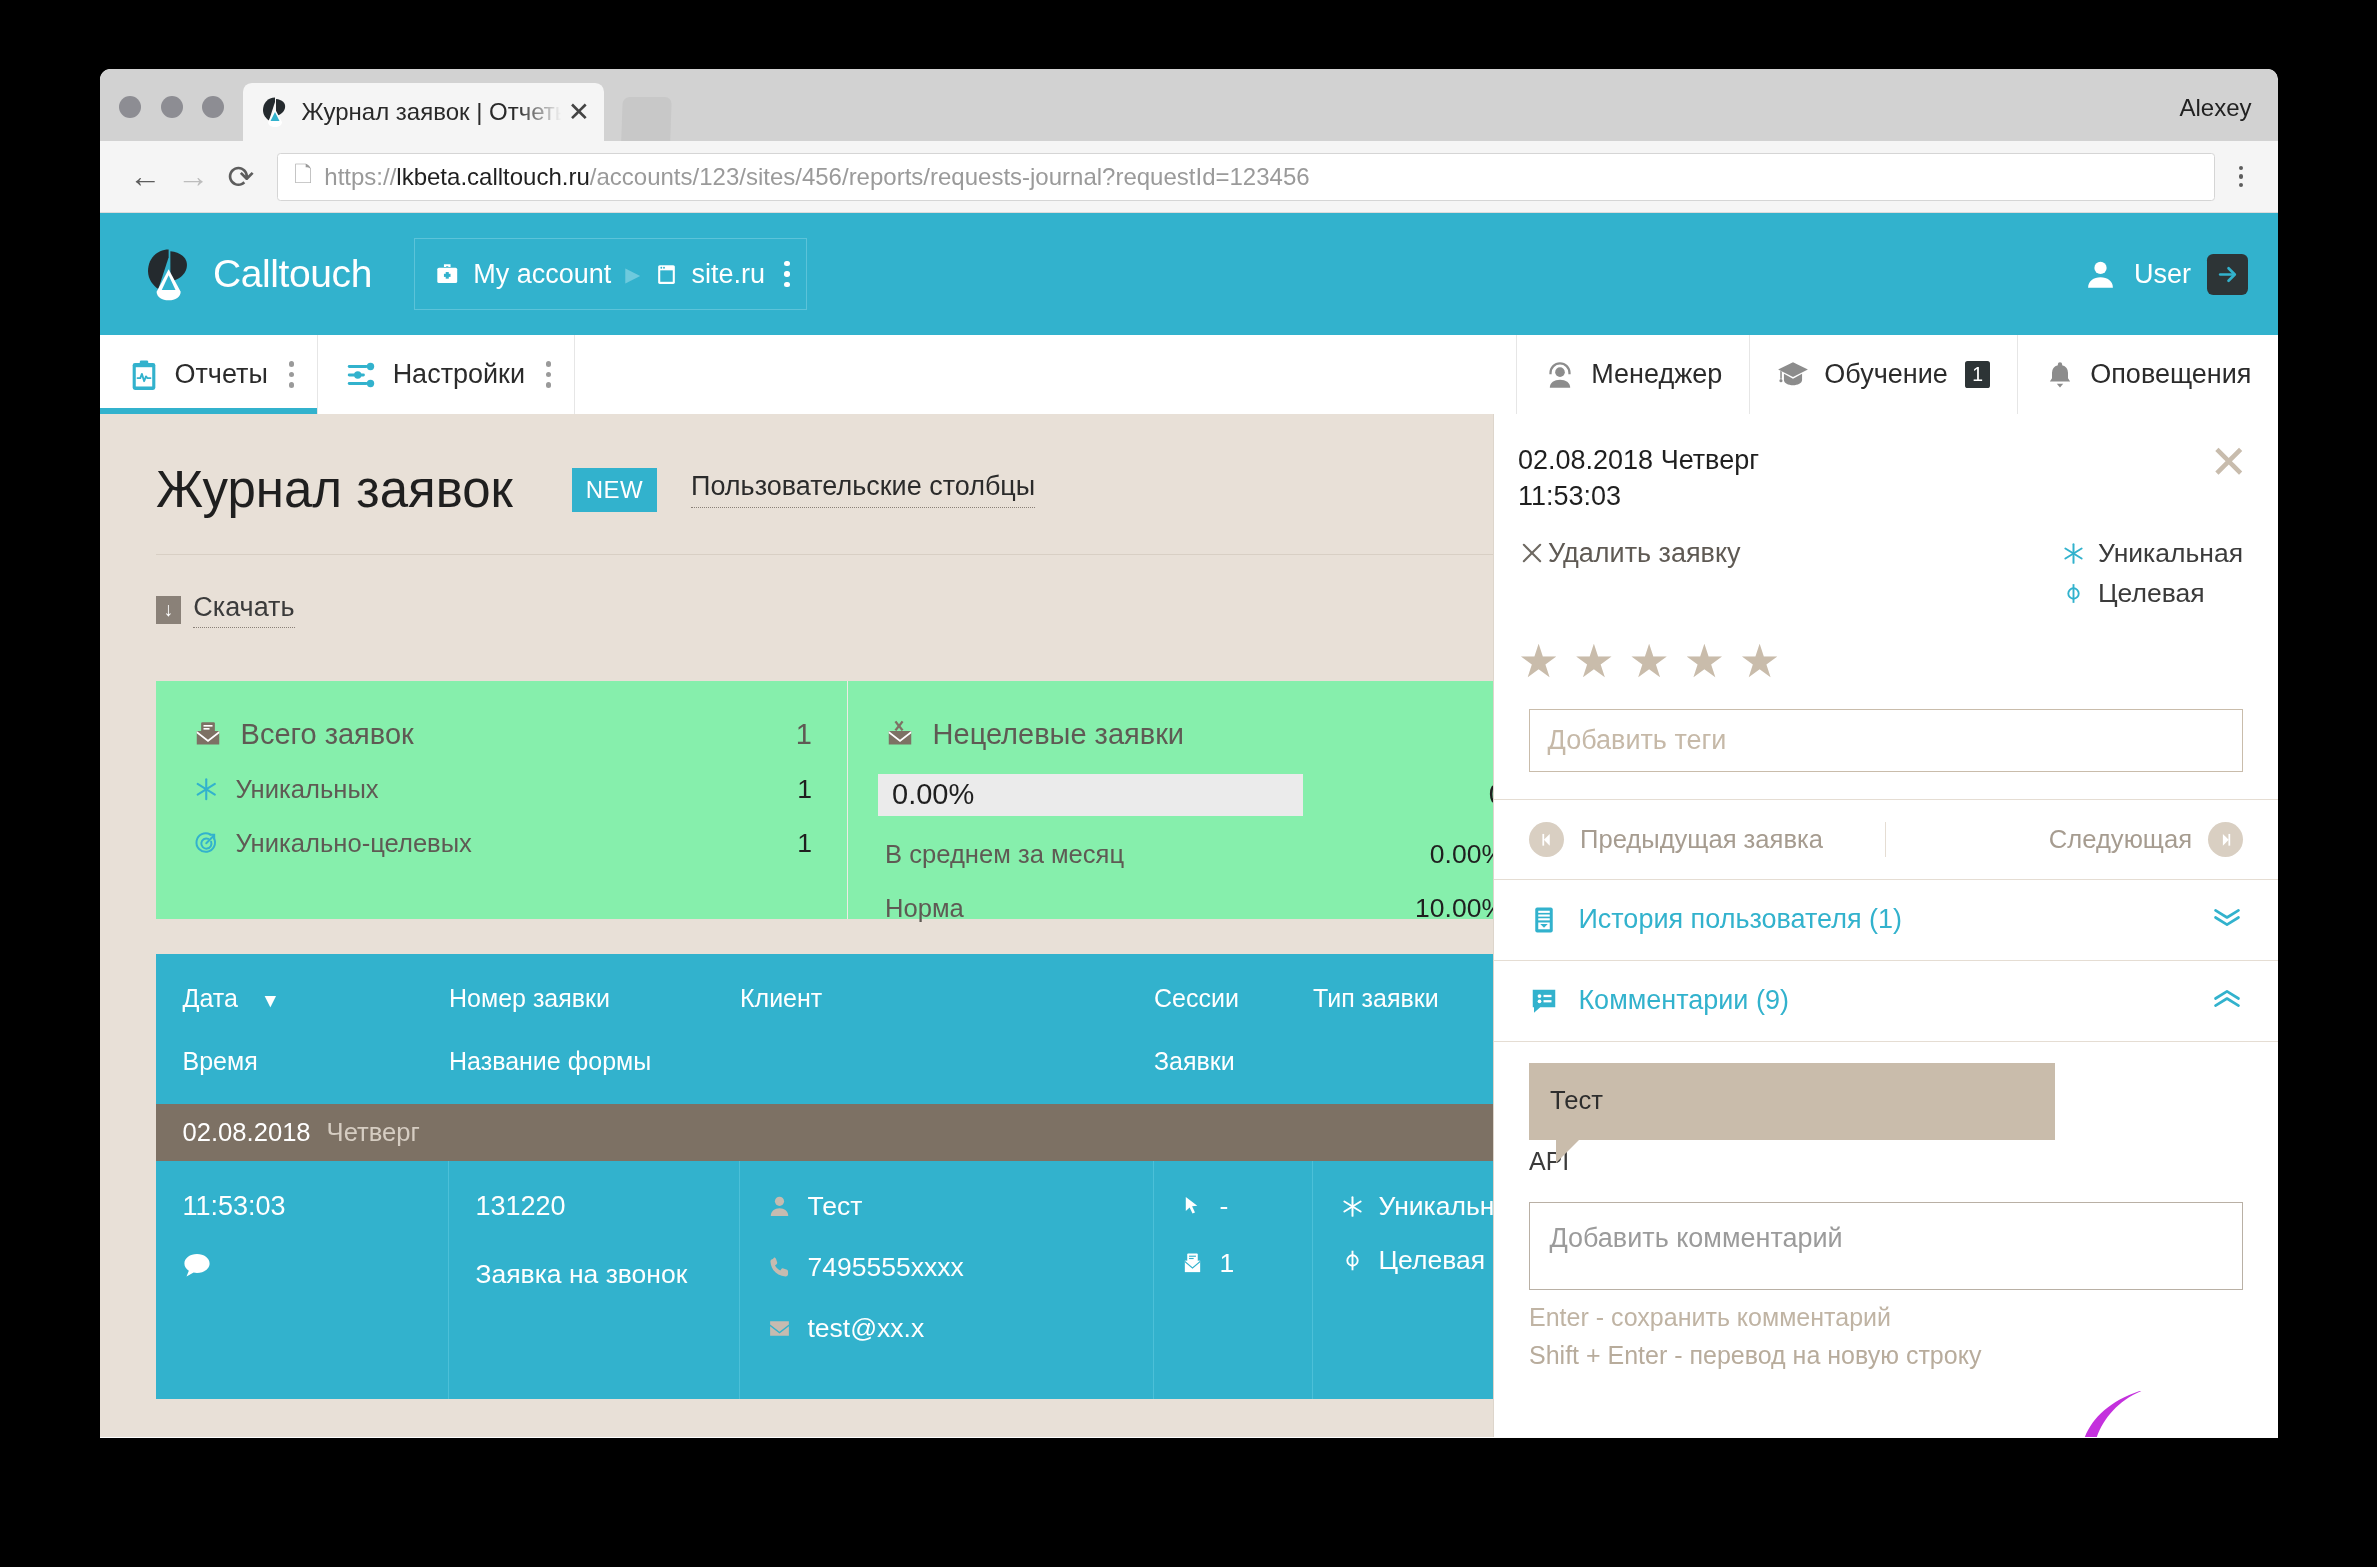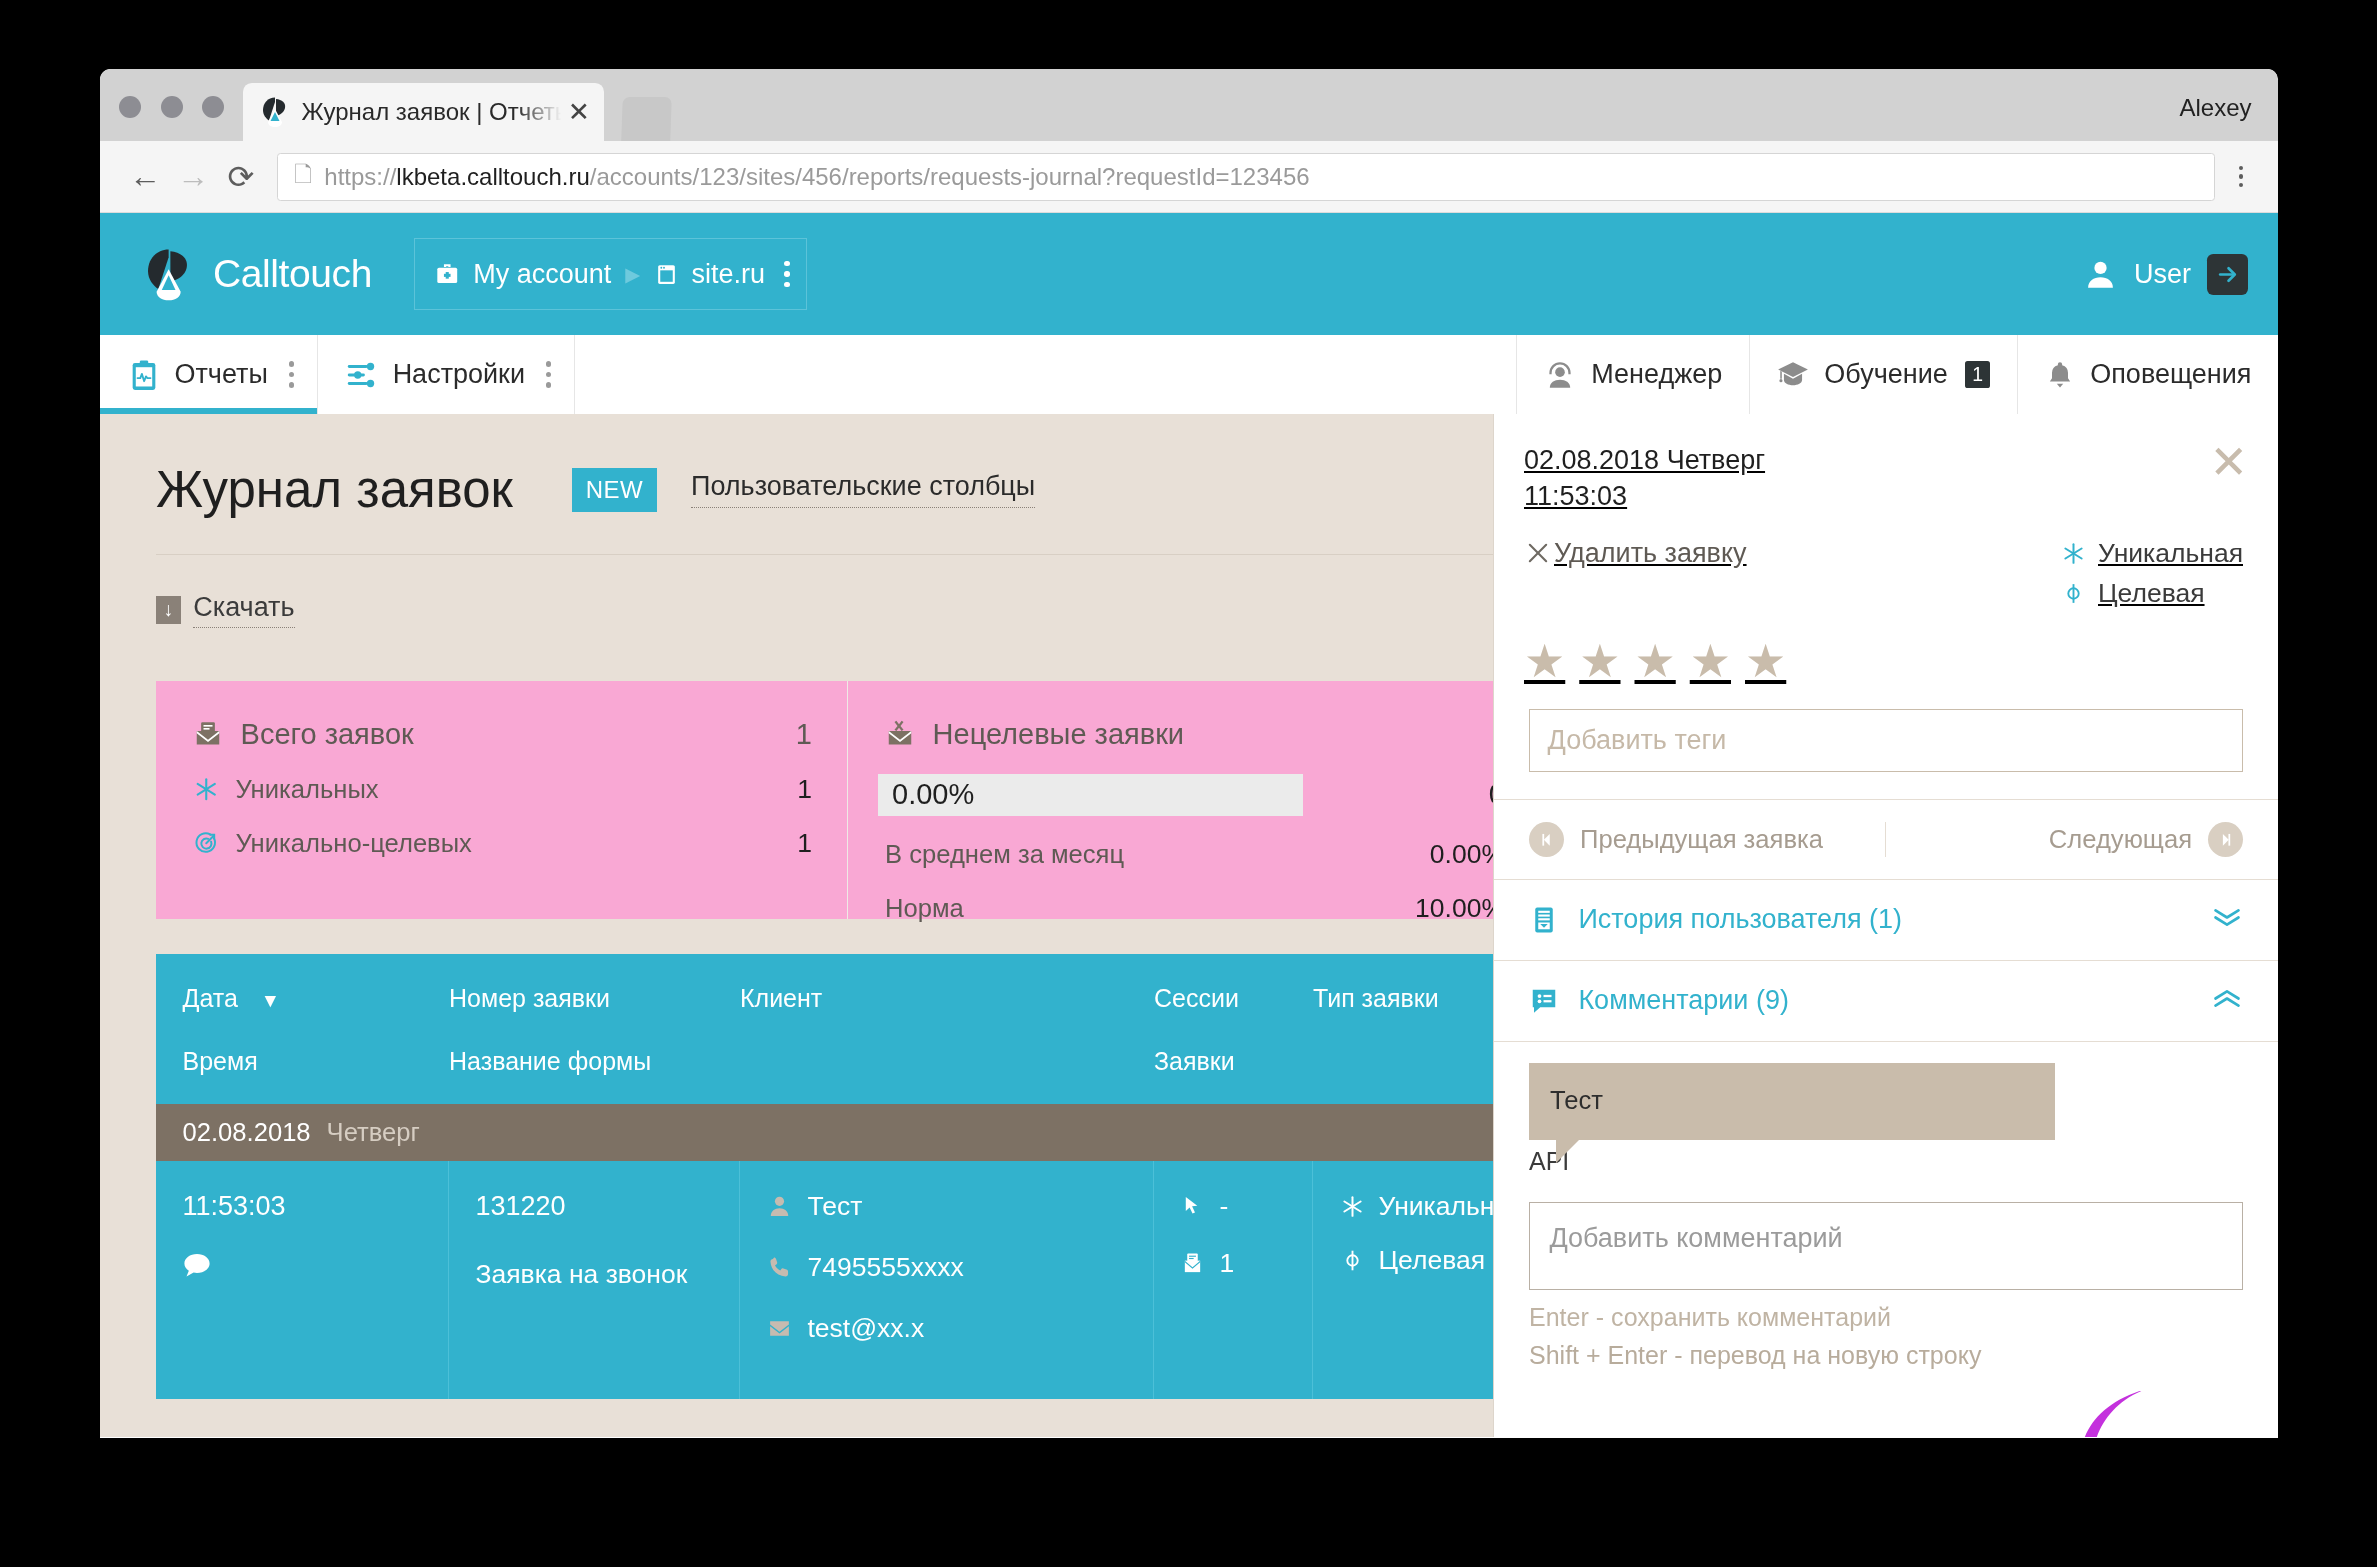--- a/index.html
+++ b/index.html
@@ -210,21 +210,21 @@
     display: flex; align-items: center;
     background: #ffffff; color: #222; font-size: 25.6px;
     border: 0.9px solid #d8cfc4; border-right: none;
     cursor: pointer;
   }
   .seg-btn:last-child { border-right: 0.9px solid #d8cfc4; }
   .seg-btn.active { background: #c9bcab; color: #7e7468; }
 
   #stats-row { display: flex; gap: 0; margin-top: 34px; }
   .stat-card {
-    background: #f9a8d4;
+    background: #86efac;
     padding: 37px 35px 39px 37px;
     height: 238px;
   }
   #stat-card-left { width: 692px; border-right: 0.9px solid #eeeae5; }
   #stat-card-right { width: 692px; }
   .stat-title { display: flex; align-items: center; gap: 17.6px; font-size: 29px; color: #5f5a54; }
   .stat-line {
     display: flex; align-items: center; gap: 16px;
     margin-top: 23px; font-size: 25.6px; color: #5f5a54;
   }
@@ -280,21 +280,21 @@
 
   
   #detail-panel {
     position: absolute;
     right: 0; top: 0;
     width: 785px; height: 1023px;
     background: #ffffff;
     border-left: 0.9px solid #ddd5cb;
     overflow: hidden;
   }
-  #panel-head { padding: 28px 35px 0 30px; position: relative; text-decoration: underline; }
+  #panel-head { padding: 28px 35px 0 24px; position: relative; }
   #panel-date { font-size: 27px; color: #1f1f1f; line-height: 1.35; }
   #panel-time { font-size: 27px; color: #1f1f1f; line-height: 1.35; }
   #panel-close {
     position: absolute; right: 30px; top: 25px;
     font-size: 46px; color: #c8bcad; line-height: 1; cursor: pointer;
     font-weight: 300;
   }
   #panel-actions {
     display: flex; align-items: flex-start;
     margin-top: 23px;

